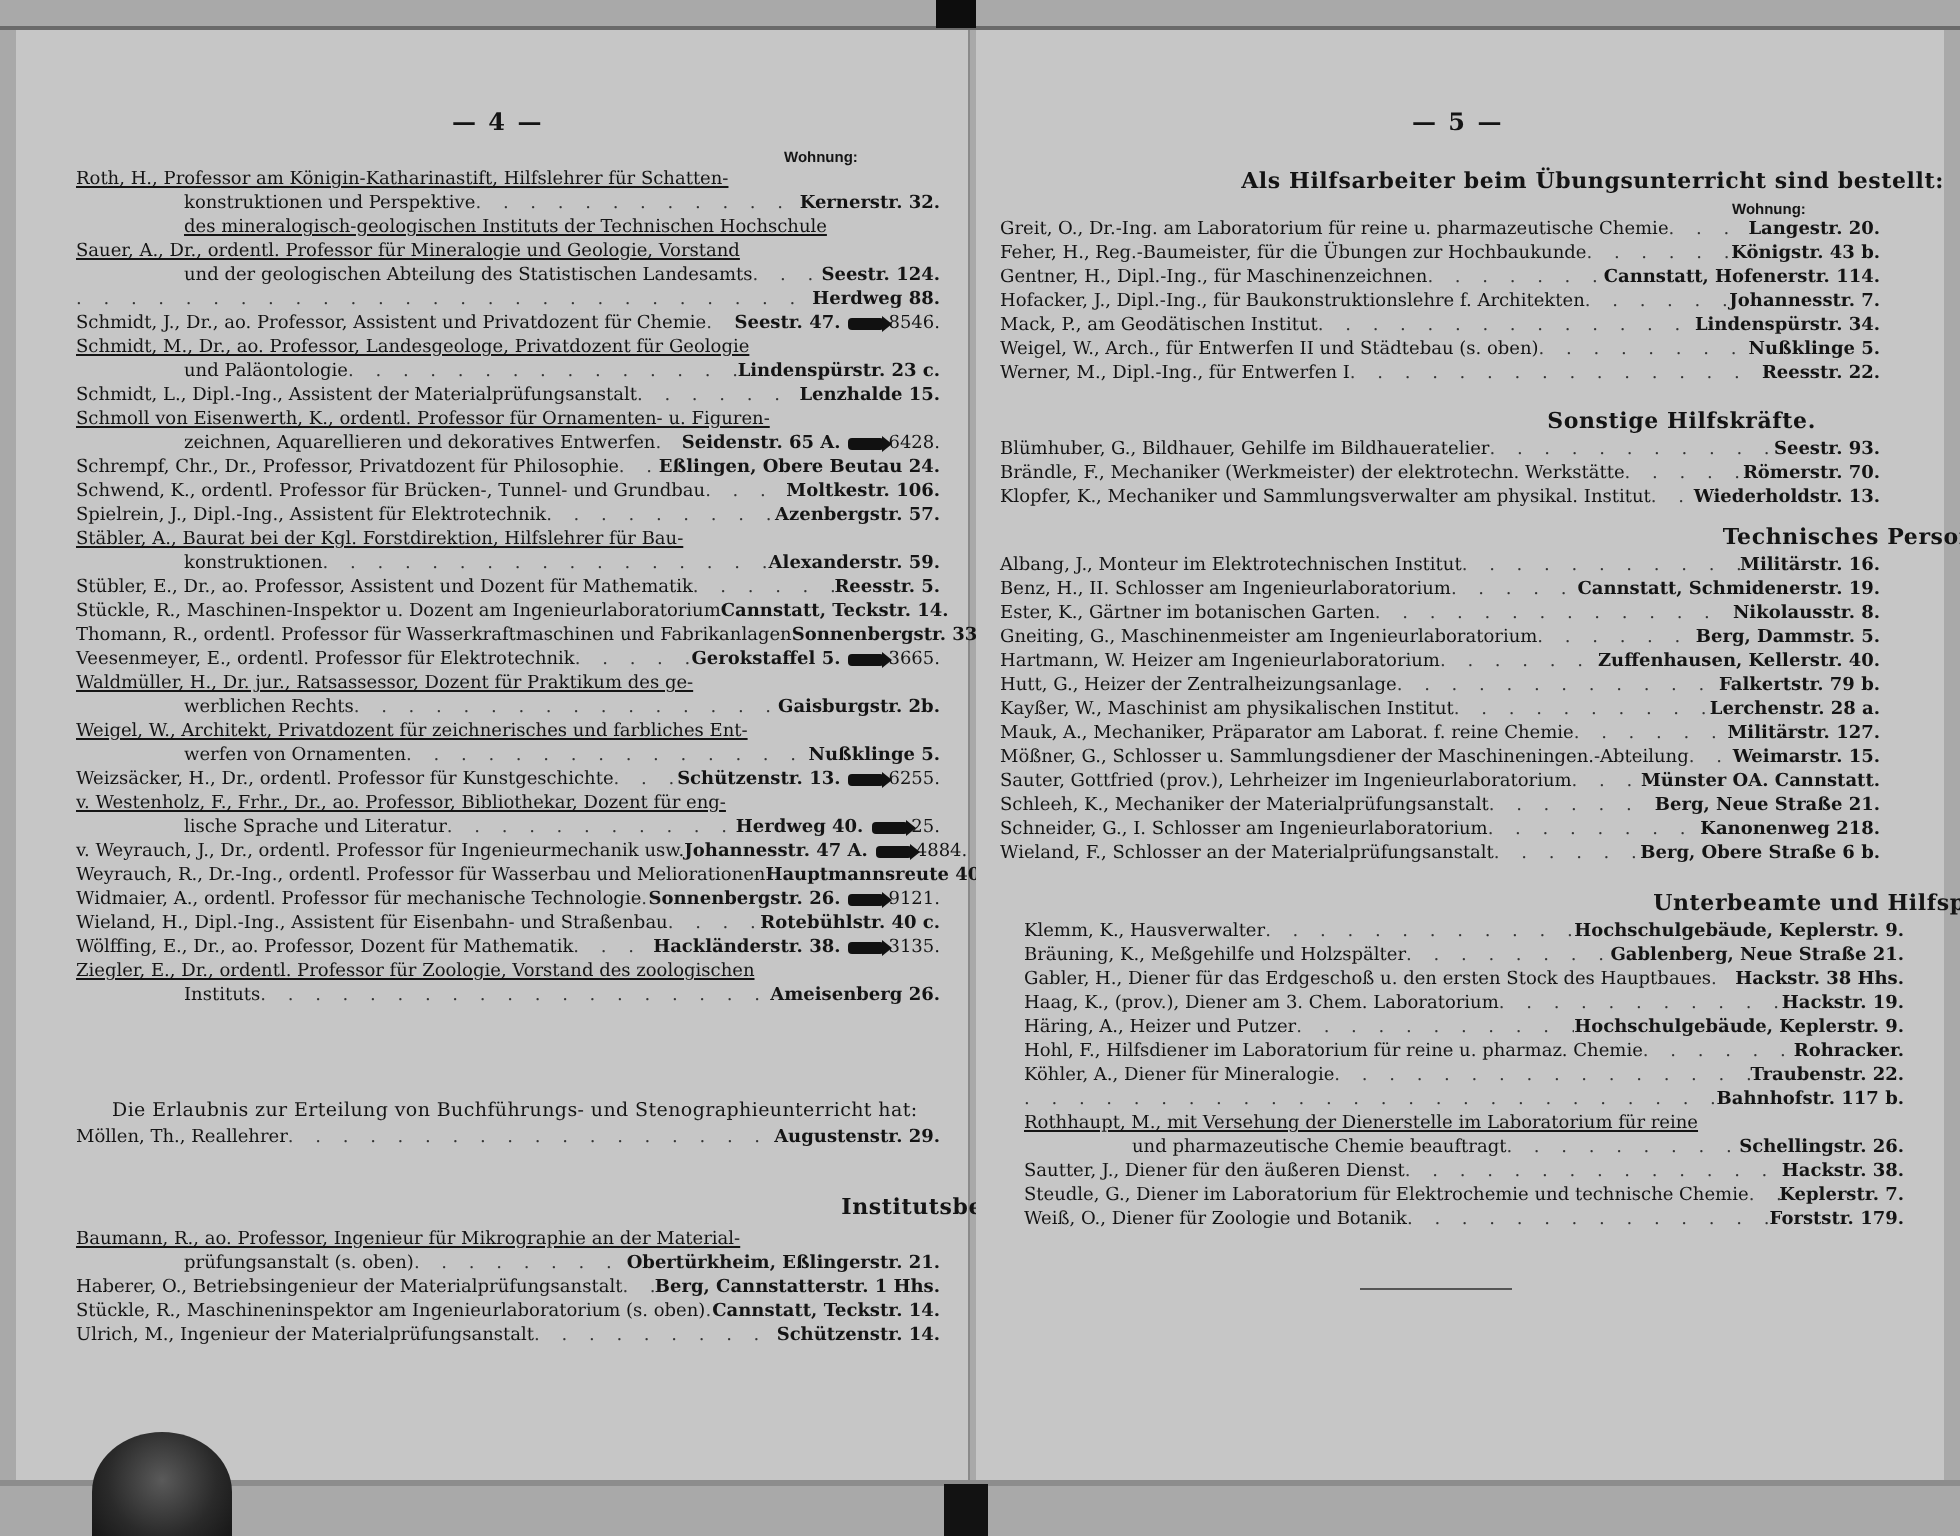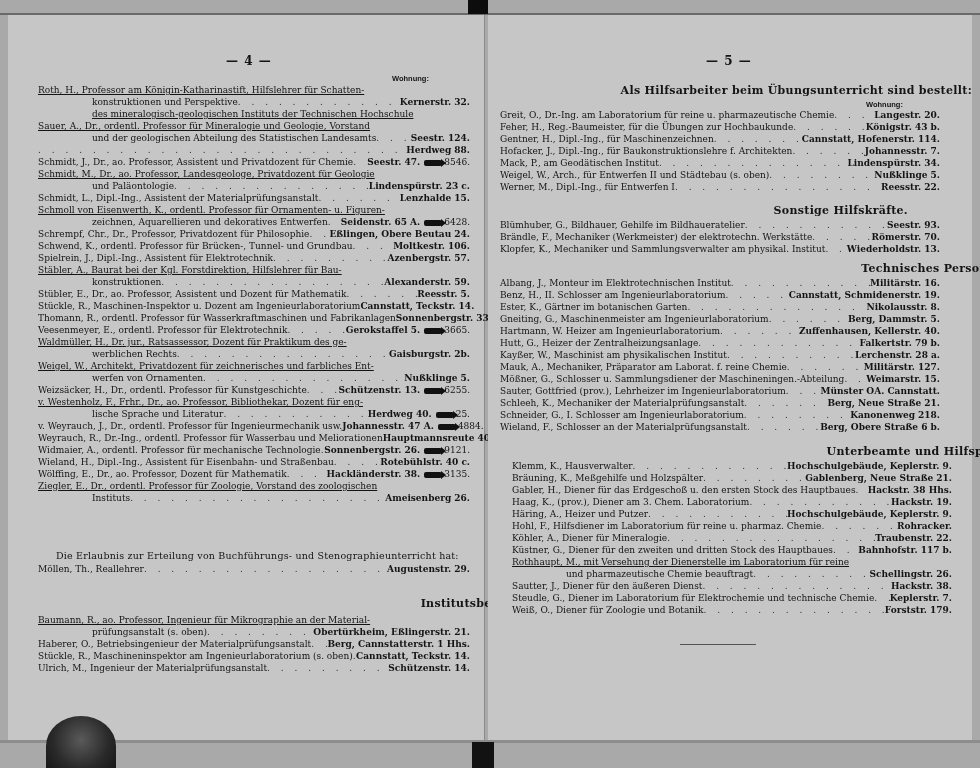--- a/index.html
+++ b/index.html
@@ -546,21 +546,20 @@
       </div>
       <div class="entry">
         <div class="line">
           <span>Köhler, A., Diener für Mineralogie</span>
           <span class="dots"> . . . . . . . . . . . . . . . . . . . . . . . . . . . . . . . . . . . . . . . . . . . . . . . . . . . . . . . . . . . . </span>
           <span class="addr"><span>Traubenstr. 22.</span></span>
         </div>
       </div>
       <div class="entry">
         <div class="line">
-          <span>Küstner, G., Diener für den zweiten und dritten Stock des Hauptbaues</span>
           <span class="dots"> . . . . . . . . . . . . . . . . . . . . . . . . . . . . . . . . . . . . . . . . . . . . . . . . . . . . . . . . . . . . </span>
           <span class="addr"><span>Bahnhofstr. 117 b.</span></span>
         </div>
       </div>
       <div class="entry">
         <div class="line">
           <span class="desc">Rothhaupt, M., mit Versehung der Dienerstelle im Laboratorium für reine</span>
         </div>
         <div class="line cont">
           <span>und pharmazeutische Chemie beauftragt</span>

